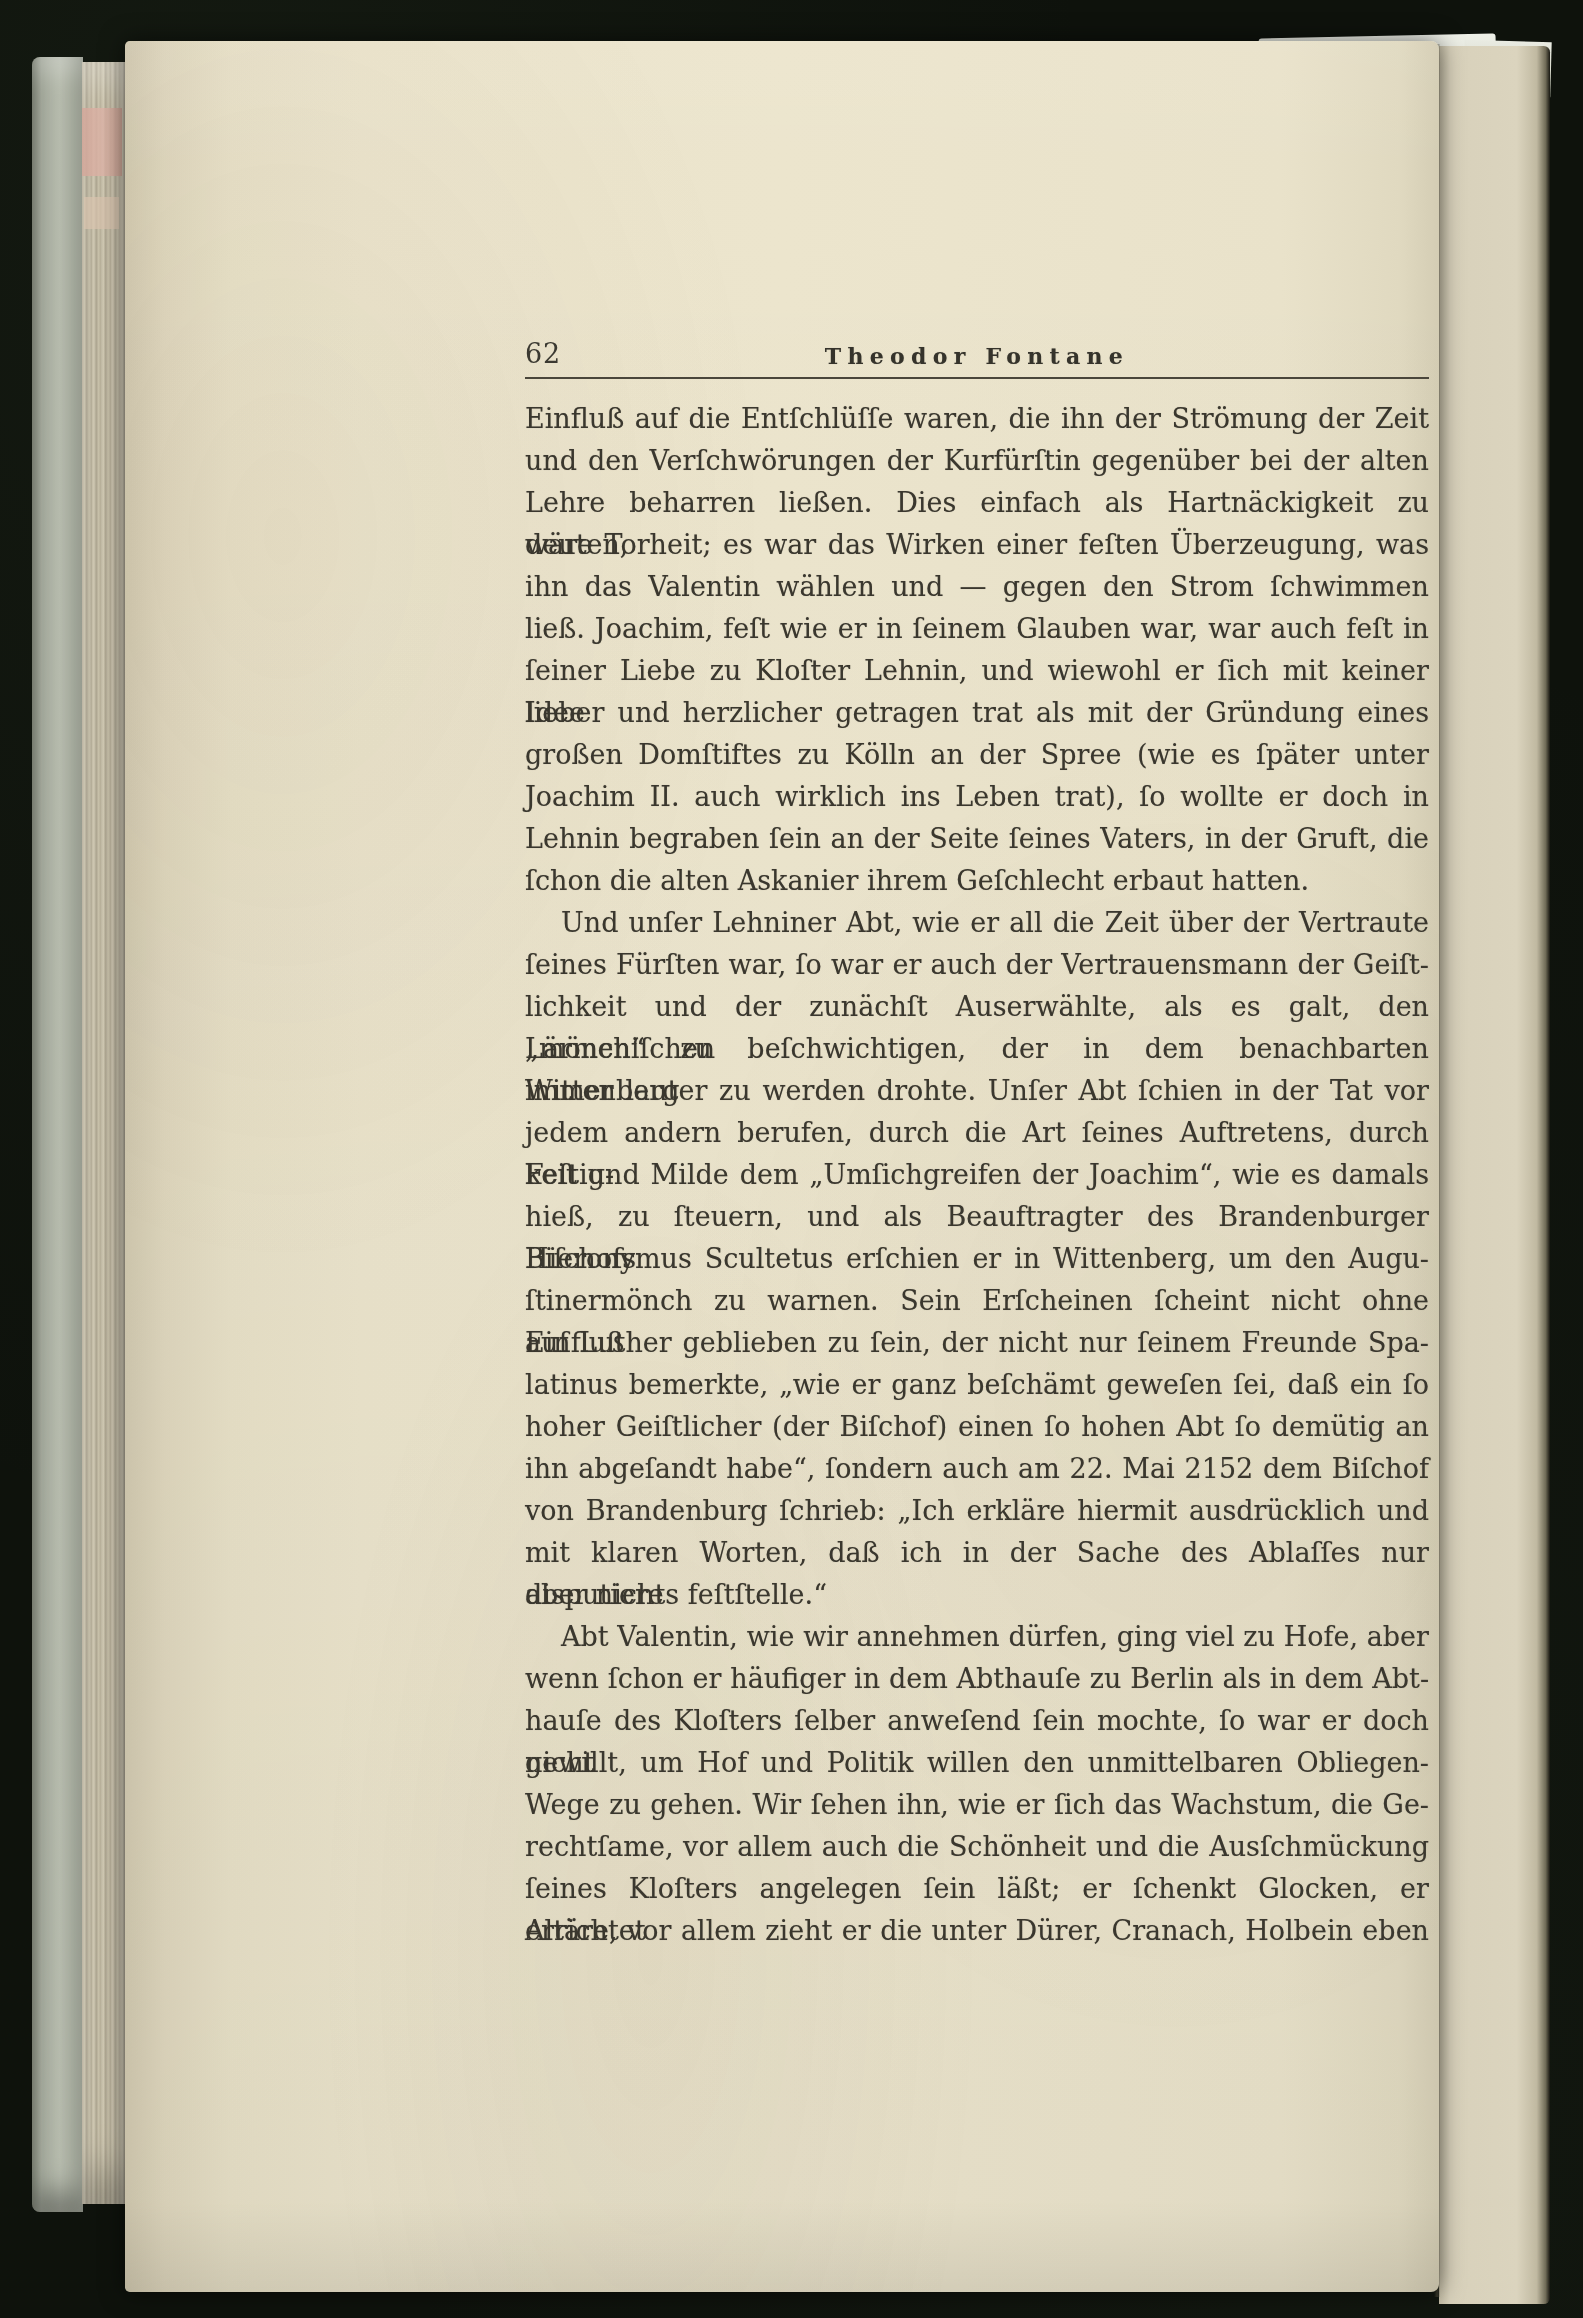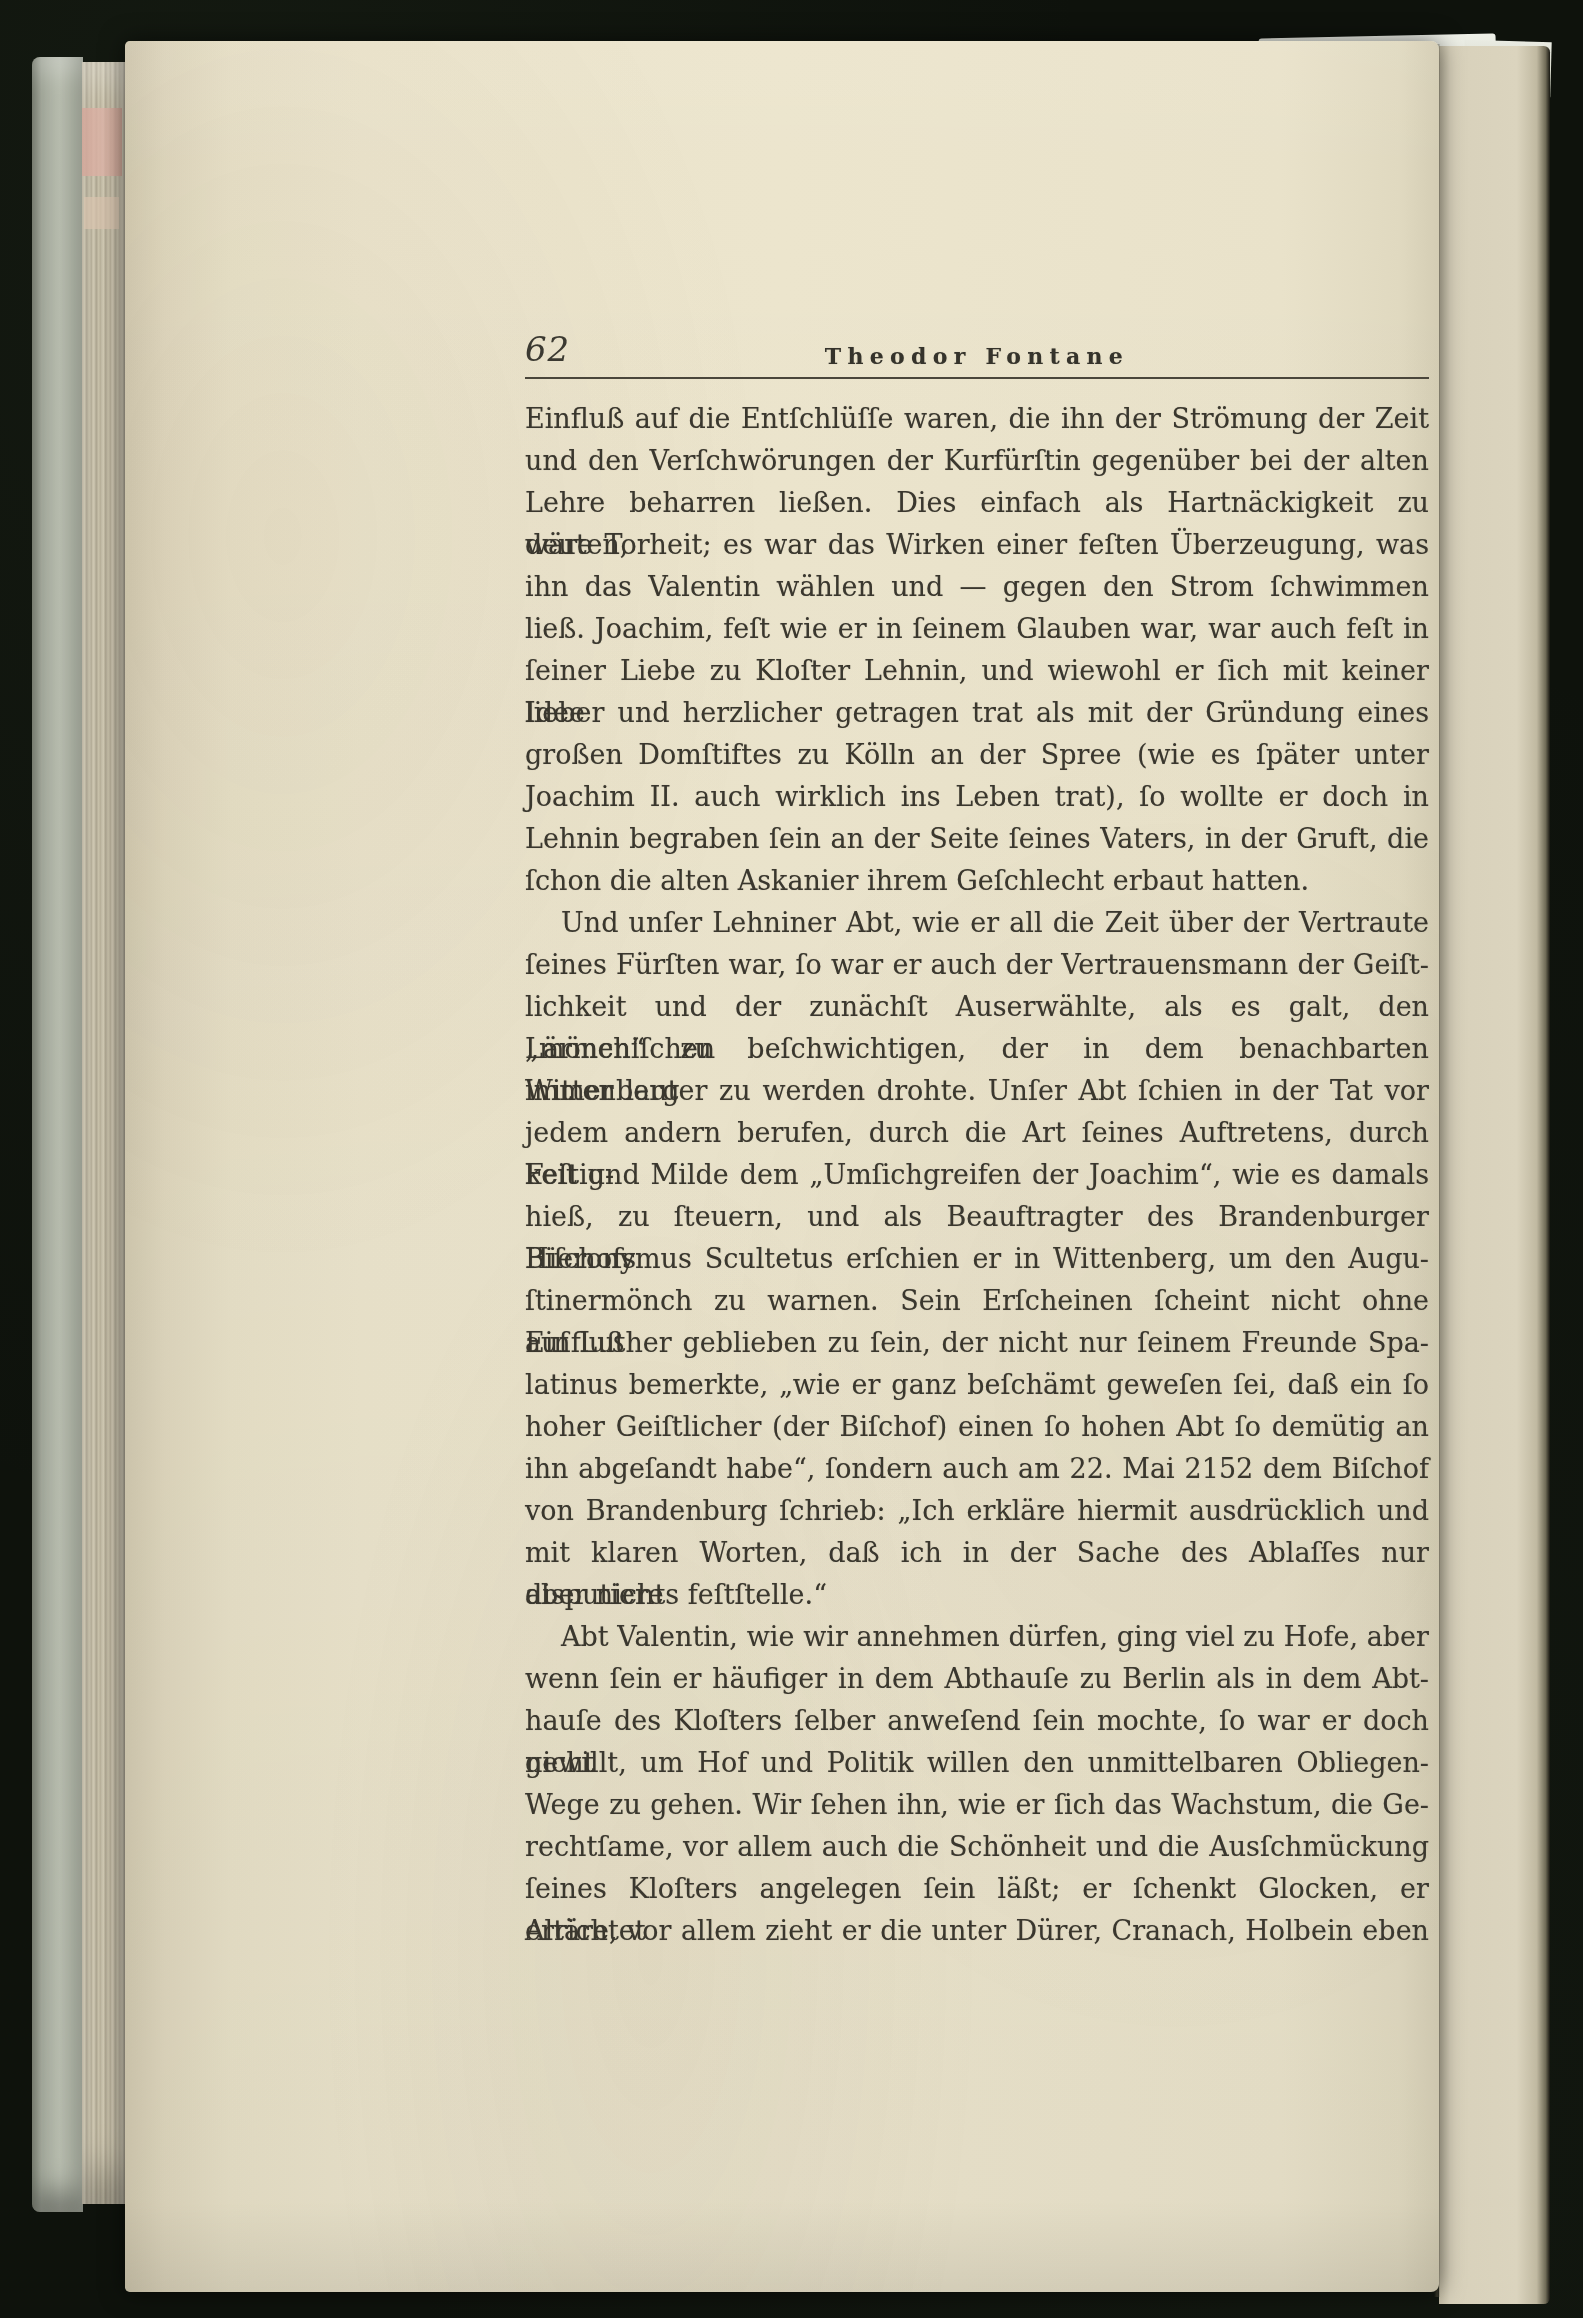--- a/index.html
+++ b/index.html
@@ -103,24 +103,23 @@
     width: 904px;
     color: #3a372e;
   }
   .page-header {
     display: flex;
     align-items: flex-end;
     position: relative;
     height: 41px;
   }
   .page-number {
-    font-size: 34px;
+    font-size: 27px;
     letter-spacing: 0.8px;
     color: #3b3931;
-    font-style: italic;
   }
   .running-title {
     position: absolute;
     left: 0; right: 0;
     text-align: center;
     font-size: 22px;
     font-weight: 700;
     letter-spacing: 6.3px;
     color: #35332b;
     text-shadow: 0 0 0.8px rgba(53,51,43,0.35);
@@ -222,21 +221,21 @@
             <div class="text-line">auf Luther geblieben zu ſein, der nicht nur ſeinem Freunde Spa-</div>
             <div class="text-line">latinus bemerkte, „wie er ganz beſchämt geweſen ſei, daß ein ſo</div>
             <div class="text-line">hoher Geiſtlicher (der Biſchof) einen ſo hohen Abt ſo demütig an</div>
             <div class="text-line">ihn abgeſandt habe“, ſondern auch am 22. Mai 2152 dem Biſchof</div>
             <div class="text-line">von Brandenburg ſchrieb: „Ich erkläre hiermit ausdrücklich und</div>
             <div class="text-line">mit klaren Worten, daß ich in der Sache des Ablaſſes nur disputiere</div>
             <div class="text-line para-end">aber nichts feſtſtelle.“</div>
           </div>
           <div>
             <div class="text-line indent">Abt Valentin, wie wir annehmen dürfen, ging viel zu Hofe, aber</div>
-            <div class="text-line">wenn ſein er häufiger in dem Abthauſe zu Berlin als in dem Abt-</div>
+            <div class="text-line">wenn ſchon er häufiger in dem Abthauſe zu Berlin als in dem Abt-</div>
             <div class="text-line">hauſe des Kloſters ſelber anweſend ſein mochte, ſo war er doch nicht</div>
             <div class="text-line">gewillt, um Hof und Politik willen den unmittelbaren Obliegen-</div>
             <div class="text-line">Wege zu gehen. Wir ſehen ihn, wie er ſich das Wachstum, die Ge-</div>
             <div class="text-line">rechtſame, vor allem auch die Schönheit und die Ausſchmückung</div>
             <div class="text-line">ſeines Kloſters angelegen ſein läßt; er ſchenkt Glocken, er errichtet</div>
             <div class="text-line">Altäre, vor allem zieht er die unter Dürer, Cranach, Holbein eben</div>
           </div>
         </div>
 
     </div>

